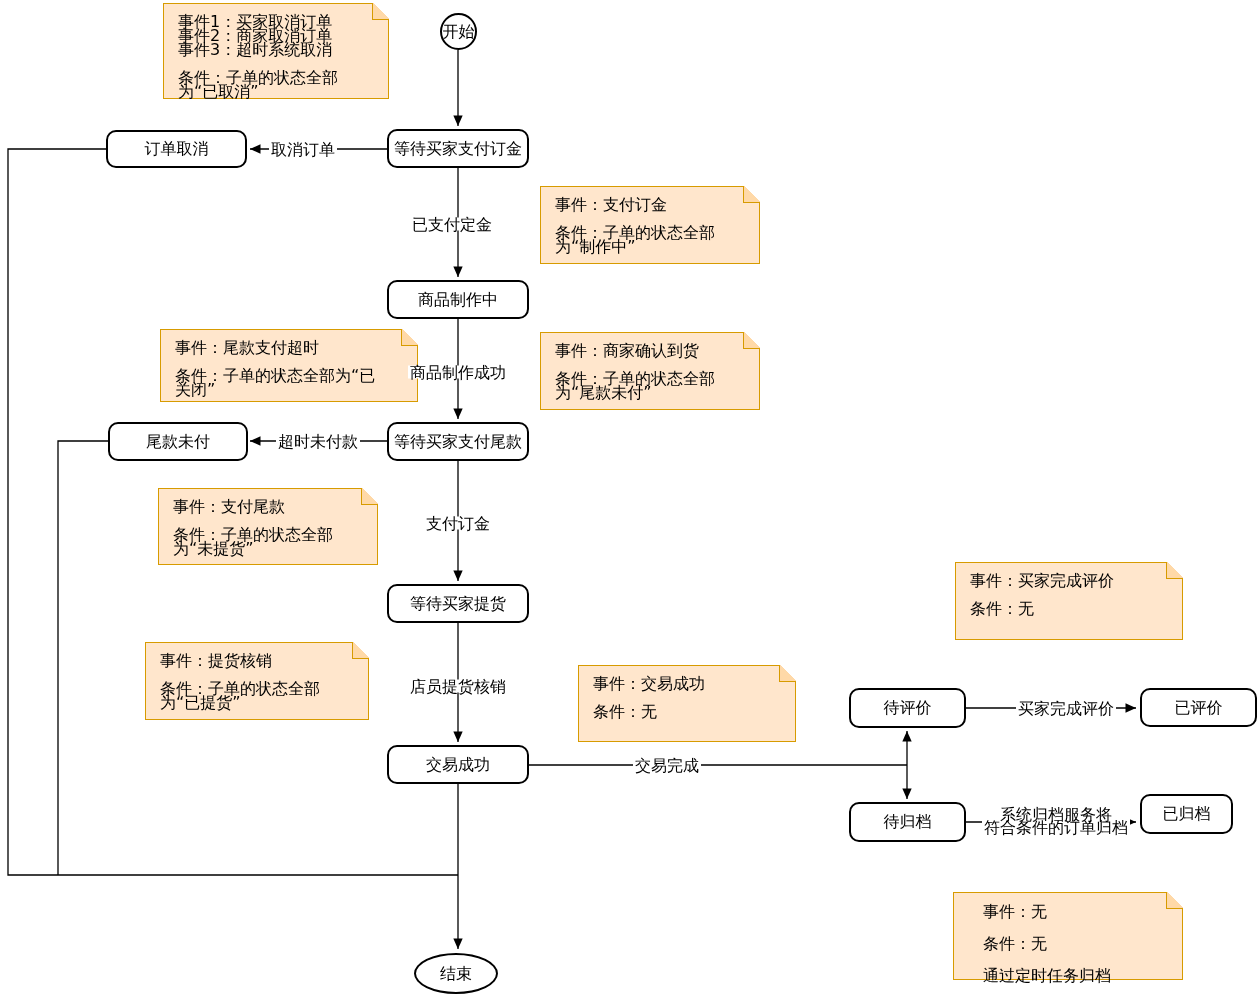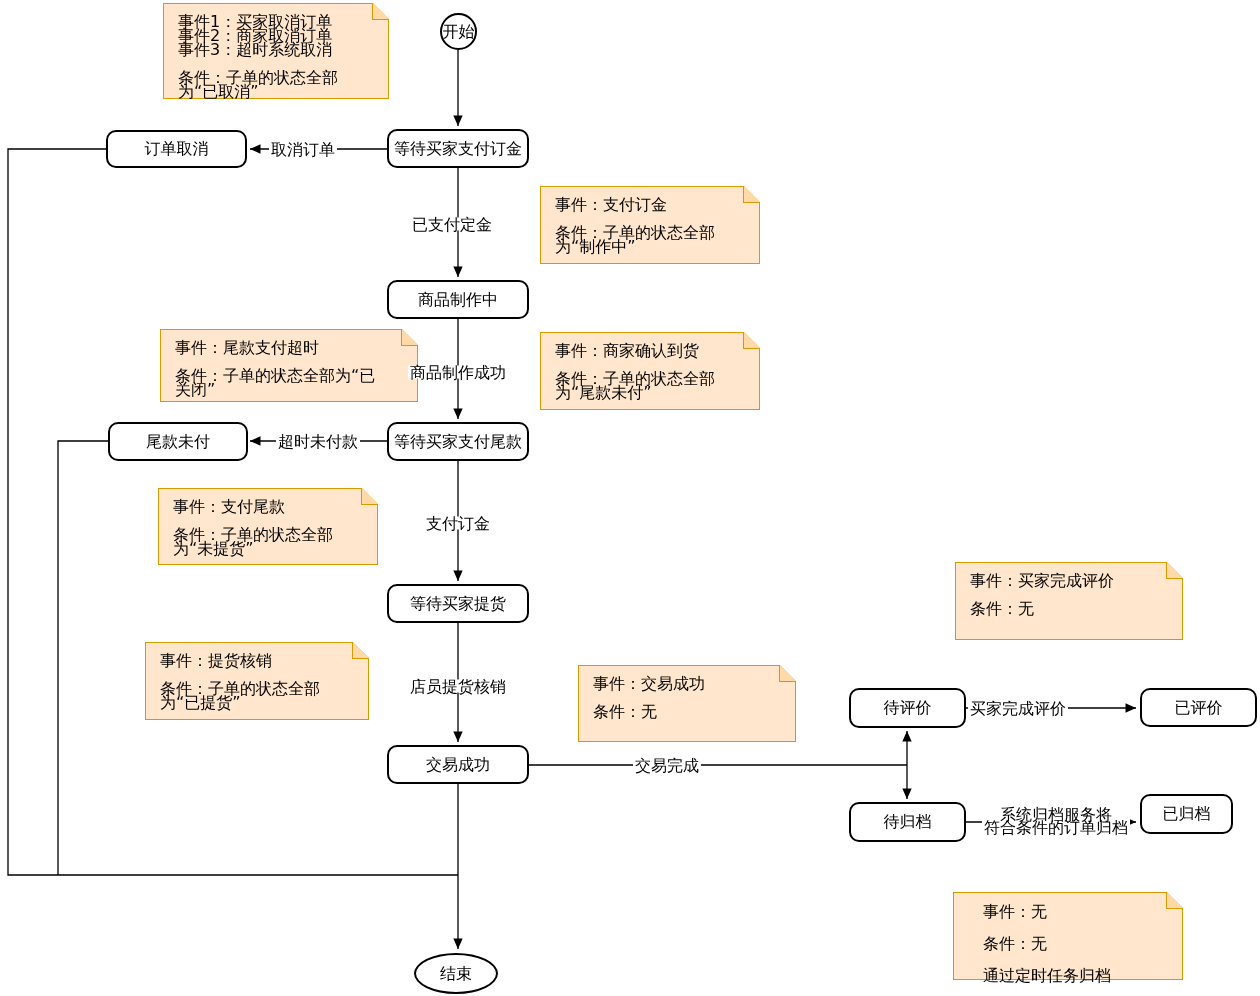--- a/index.html
+++ b/index.html
@@ -137,17 +137,17 @@
   <div class="node" style="left:1140px;top:794px;width:93px;height:40px">已归档</div>
   <div class="node ellipse" style="left:414px;top:953px;width:84px;height:41px">结束</div>
 
   <div class="edge-label" style="left:303px;top:149px">取消订单</div>
   <div class="edge-label" style="left:452px;top:224px">已支付定金</div>
   <div class="edge-label" style="left:458px;top:372px">商品制作成功</div>
   <div class="edge-label" style="left:318px;top:441px">超时未付款</div>
   <div class="edge-label" style="left:458px;top:523px">支付订金</div>
   <div class="edge-label" style="left:458px;top:686px">店员提货核销</div>
   <div class="edge-label" style="left:667px;top:765px">交易完成</div>
-  <div class="edge-label" style="left:1018px;top:708px">买家完成评价</div>
+  <div class="edge-label" style="left:1066px;top:708px">买家完成评价</div>
   <div class="edge-label" style="left:1056px;top:821px">系统归档服务将
 符合条件的订单归档</div>
 
 </div>
 
 </body></html>

